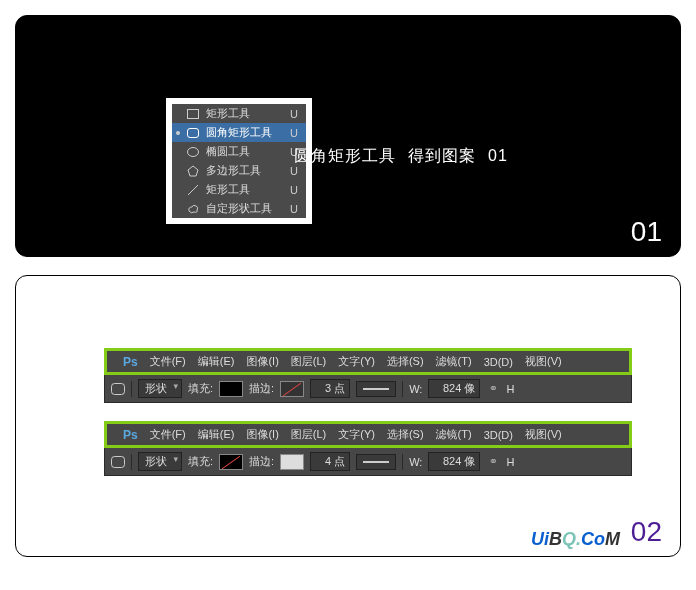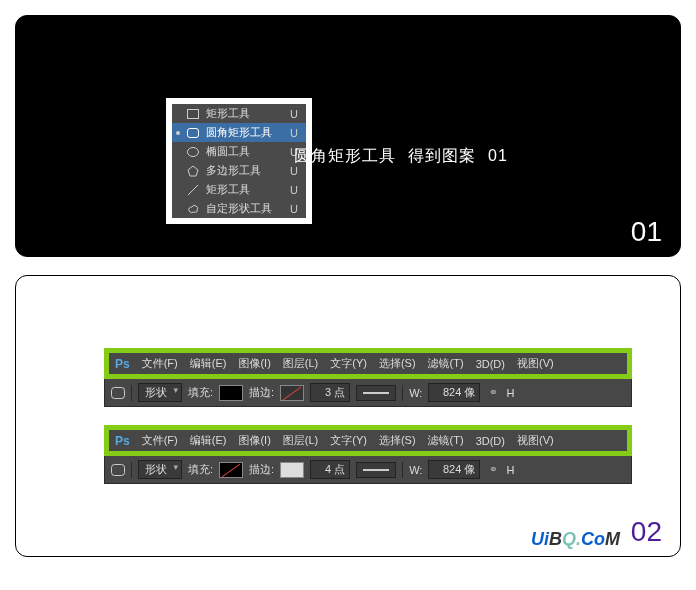--- a/index.html
+++ b/index.html
@@ -14,21 +14,21 @@
 .tool-dot{width:4px;height:4px;border-radius:50%;background:#ccc;flex:0 0 4px}
 .tool-item:not(.show-dot) .tool-dot{visibility:hidden}
 .tool-icon{width:14px;height:14px;flex:0 0 14px;display:flex;align-items:center;justify-content:center}
 .tool-icon svg{display:block}
 .tool-label{flex:1;white-space:nowrap}
 .tool-key{margin-left:12px;color:#ccc}
 .annotation{position:absolute;left:278px;top:130px;color:#fff;font-size:16px;letter-spacing:1px}
 .annotation .gap{display:inline-block;width:12px}
 .ps-bars{position:absolute;left:88px;top:72px;right:48px}
 .ps-block{margin-bottom:18px}
-.menubar{background:#474747;border:5px solid #84cc16;display:flex;align-items:center;padding:3px 6px;gap:12px;font-size:11px;color:#ddd}
+.menubar{background:#474747;border:3px solid #84cc16;display:flex;align-items:center;padding:3px 16px;gap:12px;font-size:11px;color:#ddd}
 .ps-logo{color:#5aa8e0;font-weight:bold;font-size:12px}
 .menu-item{color:#ddd;white-space:nowrap}
 .optbar{background:#474747;border:1px solid #2a2a2a;border-top:none;display:flex;align-items:center;padding:4px 6px;gap:6px;font-size:11px;color:#ddd}
 .opt-dd{background:#3a3a3a;border:1px solid #222;padding:1px 14px 1px 6px;position:relative;color:#ddd}
 .opt-dd::after{content:"▾";position:absolute;right:3px;top:1px;font-size:9px;color:#aaa}
 .opt-label{color:#ddd}
 .opt-fill{width:22px;height:14px;border:1px solid #888;background:#000;position:relative}
 .opt-fill.slash::before{content:"";position:absolute;left:0;right:0;top:50%;border-top:1px solid #d44;transform:rotate(-35deg)}
 .opt-stroke{width:22px;height:14px;border:1px solid #888;background:#ddd;position:relative}
 .opt-stroke.slash{background:#333}

